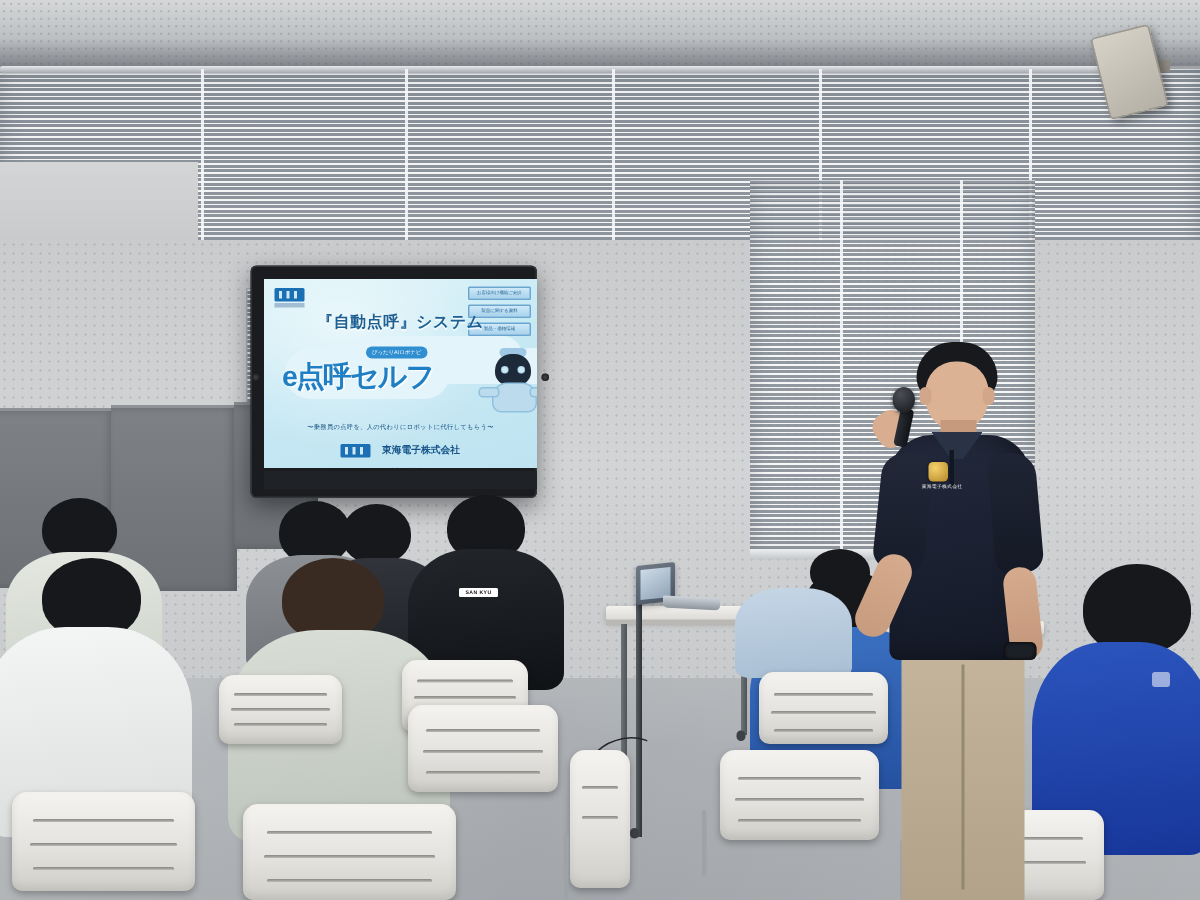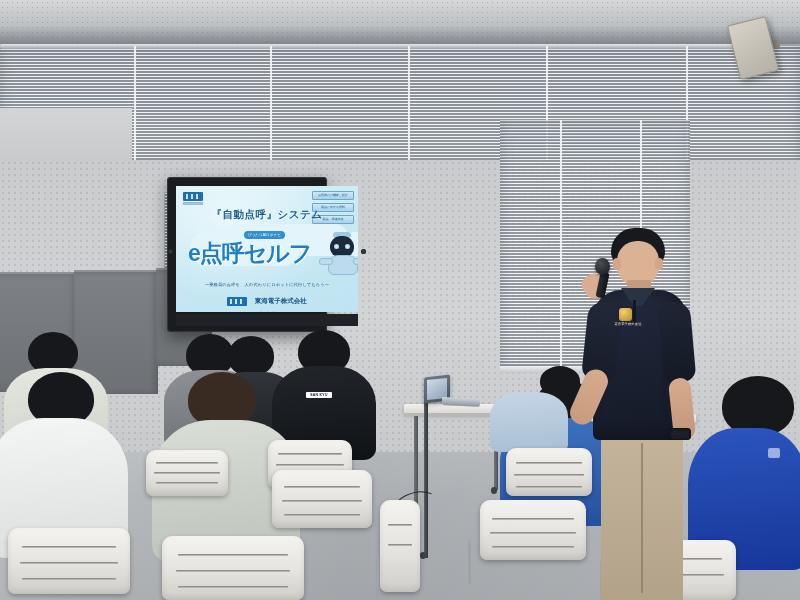--- a/index.html
+++ b/index.html
@@ -52,21 +52,21 @@
       rgba(120,130,142,.7) 1px, rgba(120,130,142,.7) 3px);}
 
   
   .speaker-body{position:absolute;background:linear-gradient(160deg,#d6d2c7,#b4b0a5);
     border:1px solid #9a968c;transform:rotate(-14deg);box-shadow:2px 3px 6px rgba(0,0,0,.35);}
   .speaker-arm{position:absolute;background:#8f8b82;}
 
   
   #tv{position:absolute;left:167px;top:177px;width:160px;height:155px;
     background:#1a1c1f;border-radius:4px;
-    box-shadow:0 6px 16px rgba(0,0,0,.45), inset 0 0 0 1px #32363a;}
+    box-shadow:0 6px 16px rgba(0,0,0,.45), inset 0 0 0 1px #32363a;padding-left:31px;}
   #screen{position:absolute;left:9px;top:9px;width:182px;height:126px;
     background:linear-gradient(165deg,#d8f2f7 0%,#c7e9f4 45%,#bfe3f1 100%);
     overflow:hidden;}
   .screen-glow{position:absolute;inset:0;
     background:radial-gradient(ellipse at 30% 25%, rgba(255,255,255,.55), rgba(255,255,255,0) 62%);}
   .tv-foot{position:absolute;background:#1f2226;}
   .tv-knob{position:absolute;width:5px;height:5px;border-radius:50%;
     background:#3a3e42;box-shadow:inset 0 0 2px #000;}
 
   
@@ -83,21 +83,21 @@
   .slide-btns{position:absolute;right:4px;top:5px;width:42px;}
   .slide-btn{height:7px;margin-bottom:3px;border-radius:1px;
     background:linear-gradient(180deg,#cfe9f8,#a8d2ec);border:1px solid #6aa6cf;
     font-size:3px;color:#1b5c8e;line-height:7px;text-align:center;overflow:hidden;}
 
   .logo-wrap{position:absolute;left:8px;top:44px;width:166px;height:48px;}
   .cloud{position:absolute;left:6px;top:2px;width:110px;height:34px;
     background:#e3f4fb;border-radius:18px;
     box-shadow:22px -9px 0 -3px #e3f4fb, 52px -12px 0 -4px #e3f4fb, 80px -5px 0 -5px #e3f4fb;}
   .logo-text{position:absolute;left:4px;top:8px;width:128px;height:28px;
-    font-size:23px;font-weight:bold;color:#1f7fc4;letter-spacing:-1px;
+    font-size:19px;font-weight:bold;color:#1f7fc4;letter-spacing:-1px;
     text-shadow:1px 1px 0 #fff, 0 0 2px rgba(255,255,255,.9);white-space:nowrap;}
   .logo-badge{position:absolute;left:60px;top:1px;height:8px;padding:0 4px;
     background:#2f8fd0;color:#fff;font-size:3.6px;line-height:8px;border-radius:5px;
     white-space:nowrap;}
 
   .robot{position:absolute;left:141px;top:2px;width:38px;height:46px;}
   .rb-head{position:absolute;left:5px;top:4px;width:24px;height:21px;
     background:#1c2a3a;border-radius:11px 11px 9px 9px;}
   .rb-eye{position:absolute;top:8px;width:5px;height:5px;border-radius:50%;
     background:#cfeaf7;box-shadow:inset 0 0 1px #4a8ab5;}

